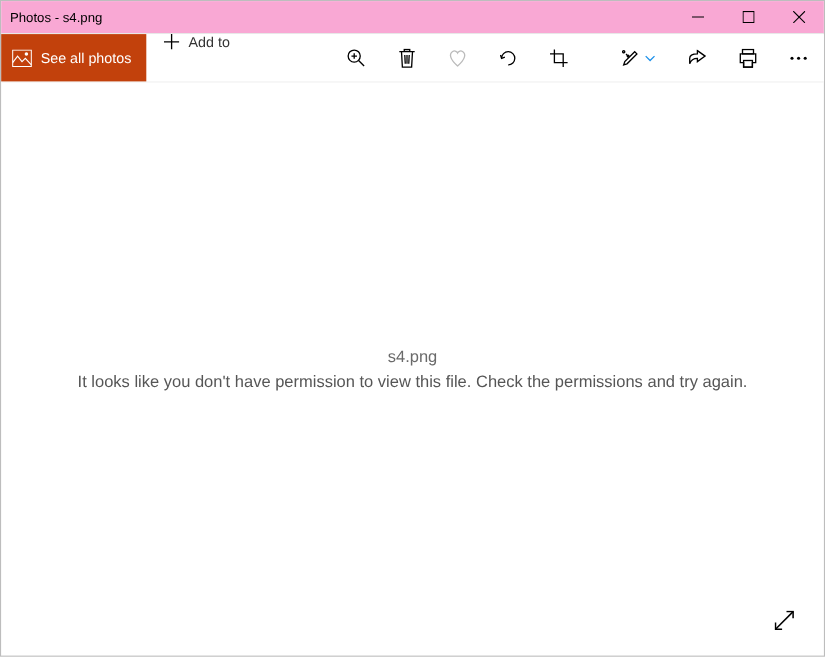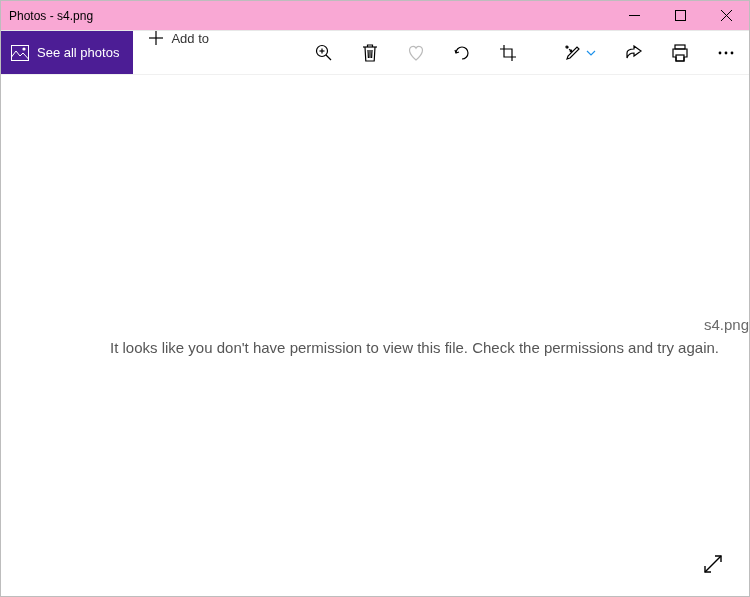--- a/index.html
+++ b/index.html
@@ -45,21 +45,21 @@
 
   
   .toolbar {
     height: 44px;
     display: flex;
     align-items: stretch;
     background: #fff;
     border-bottom: 1px solid #f0f0f0;
   }
   .see-all {
-    background: #4c1d95;
+    background: #c2410c;
     color: #fff;
     display: flex;
     align-items: center;
     gap: 8px;
     padding: 0 14px 0 10px;
     cursor: pointer;
     font-size: 13px;
   }
   .see-all svg { stroke: #fff; fill: #fff; }
   .add-to {
@@ -90,21 +90,21 @@
   .tool-btn.heart svg { stroke: #bbb; }
   .edit-chevron svg.chev { stroke: #1e91ea; }
   .tool-btn.edit-chevron { width: 62px; gap: 4px; }
 
   
   .content {
     flex: 1 1 auto;
     position: relative;
     display: flex;
     flex-direction: column;
-    align-items: flex-end;
+    align-items: center;
     justify-content: center;
     gap: 6px;
     color: #6a6a6a;
   }
   .err-filename { font-size: 15px; color: #6a6a6a; }
   .err-message  { font-size: 15px; color: #565656; text-align: center; padding: 0 30px; }
 
   .fullscreen-btn {
     position: absolute;
     right: 22px;

